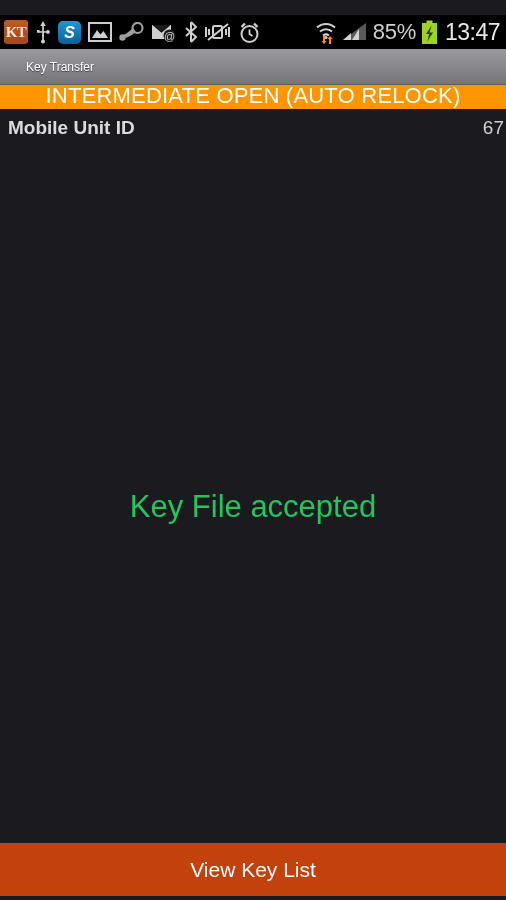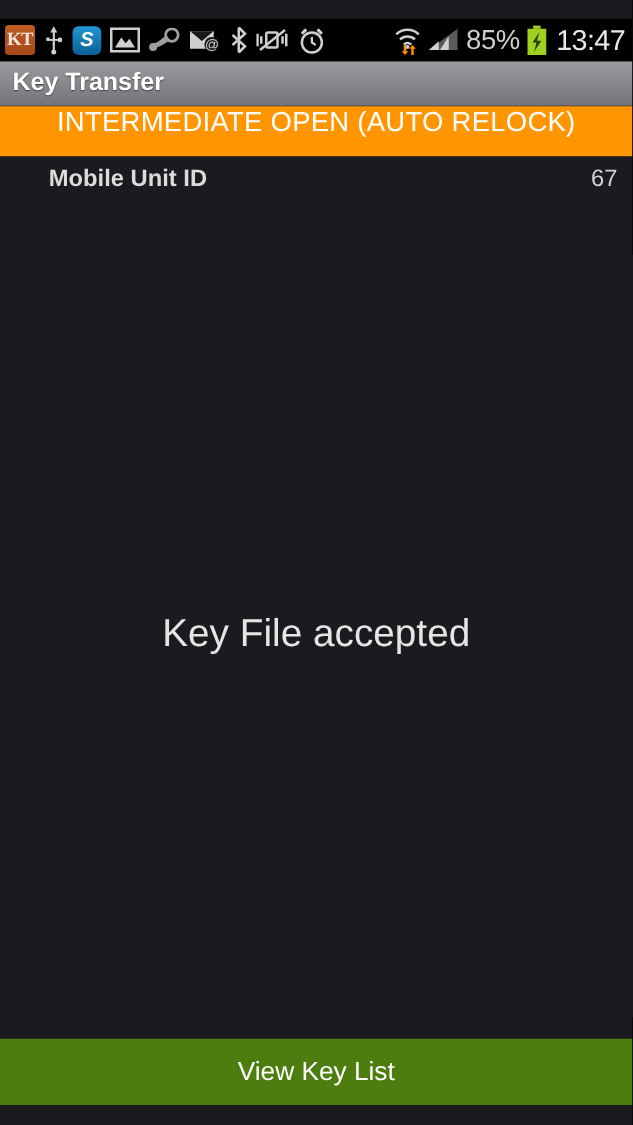--- a/index.html
+++ b/index.html
@@ -94,43 +94,43 @@
     height: 36px;
     background: linear-gradient(180deg,#9a9a9e 0%, #8a8a8e 45%, #757579 100%);
     border-bottom: 1px solid #5d5d61;
     box-sizing: border-box;
     display: flex;
     align-items: center;
     padding: 0 10px;
   }
   .title-text {
     color: #ffffff;
-    font-size: 20px;
-    font-weight: bold;
+    font-size: 12px;
+    font-weight: normal;
     text-shadow: 0 1px 1px rgba(0,0,0,0.55);
+    margin-left: 16px;
   }
 
   
   .banner {
-    height: 40px;
+    height: 24px;
     background: #ff9500;
     display: flex;
-    align-items: flex-start;
+    align-items: flex-end;
     justify-content: center;
   }
   .banner-text {
     color: #ffffff;
     font-size: 22px;
     letter-spacing: 0.2px;
   }
 
   
   .info-list {
-    padding: 8px 12px 0 8px;
-    margin-left: 31px;
+    padding: 8px 2px 0 8px;
   }
   .info-row {
     display: flex;
     align-items: baseline;
     justify-content: space-between;
     height: 40px;
   }
   .info-label {
     color: #dcdcdc;
     font-size: 19px;
@@ -147,34 +147,34 @@
     position: absolute;
     left: 0;
     right: 0;
     top: 188px;
     bottom: 53px;
     display: flex;
     align-items: center;
     justify-content: center;
   }
   .message {
-    color: #e5e5e5;
+    color: #22c55e;
     font-size: 31px;
     text-align: center;
     margin-top: -22px;
   }
 
   
   .bottom-button {
     position: absolute;
     left: 0;
     right: 0;
-    bottom: 16px;
+    bottom: 4px;
     height: 53px;
-    background: #4d7c0f;
+    background: #c2410c;
     display: flex;
     align-items: center;
     justify-content: center;
     cursor: pointer;
   }
   .bottom-button-label {
     color: #ffffff;
     font-size: 21px;
   }
 </style>

